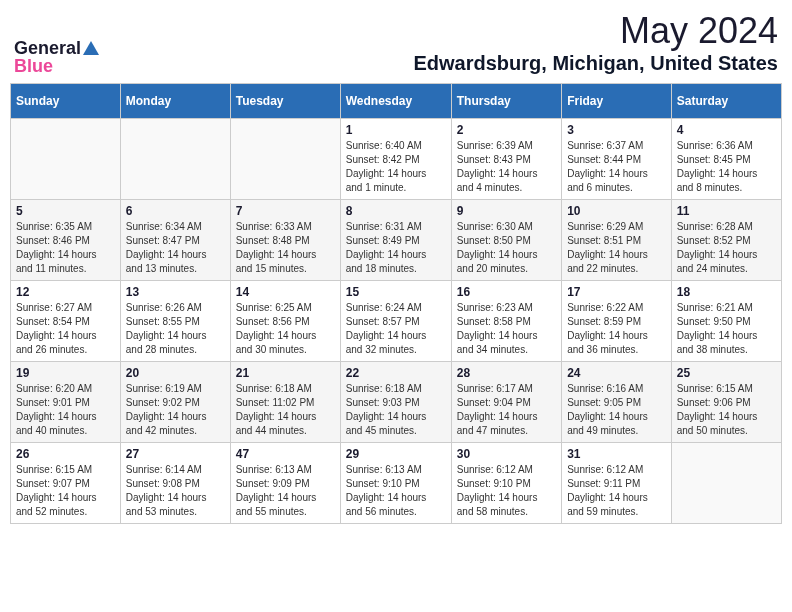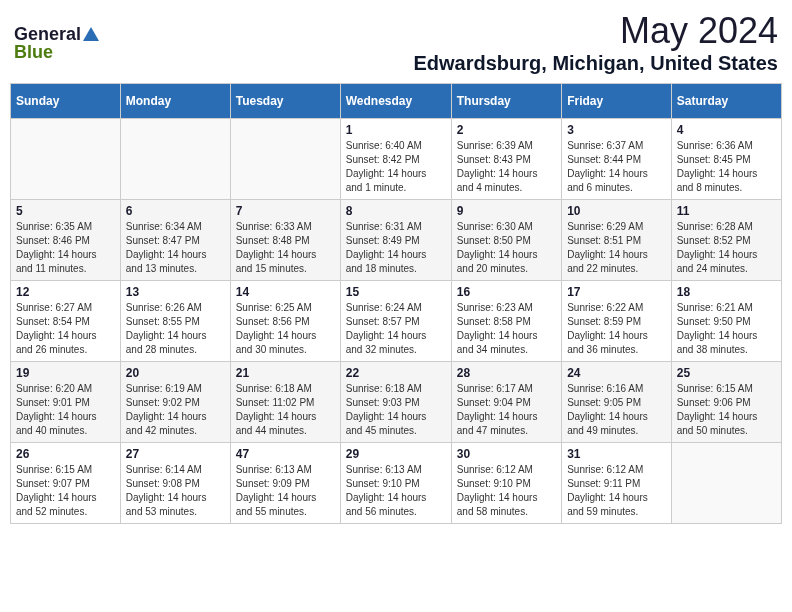--- a/index.html
+++ b/index.html
@@ -6,40 +6,40 @@
     body {
       font-family: Arial, sans-serif;
       background: #fff;
       width: 792px;
       min-height: 612px;
       padding: 10px;
     }
     .header {
       display: flex;
       justify-content: space-between;
-      align-items: center;
+      align-items: flex-end;
       margin-bottom: 8px;
       padding: 0 4px;
       gap: 31px;
     }
     .logo {
       display: flex;
       flex-direction: column;
       align-items: flex-start;
       line-height: 1;
     }
     .logo-general {
       font-size: 18px;
       font-weight: bold;
       color: #1a1a2e;
     }
     .logo-blue {
       font-size: 18px;
       font-weight: bold;
-      color: #4d7c0f;
+      color: #ec4899;
     }
     .logo-triangle {
       display: inline-block;
       width: 0;
       height: 0;
       border-left: 8px solid transparent;
       border-right: 8px solid transparent;
       border-bottom: 14px solid #2a6db5;
       margin-left: 2px;
       vertical-align: middle;

